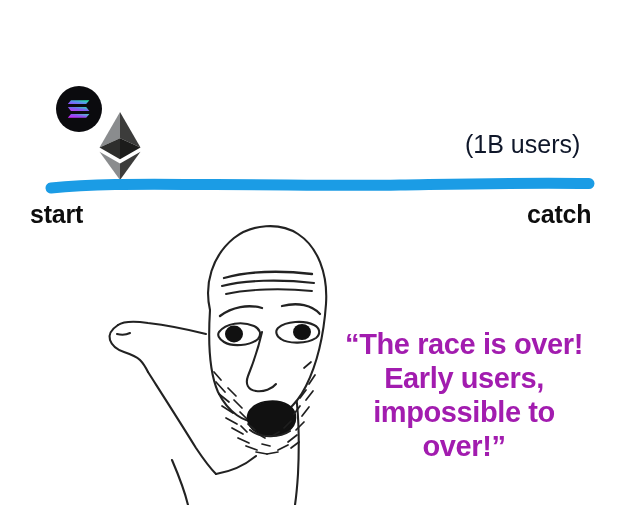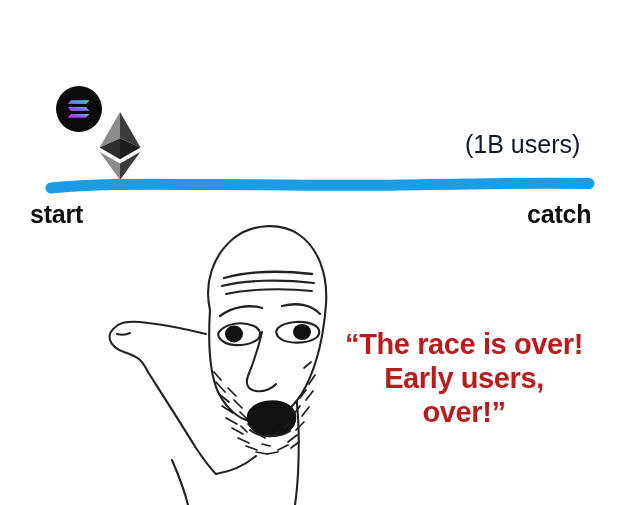--- a/index.html
+++ b/index.html
@@ -80,21 +80,21 @@
   #quote-block {
     position: absolute;
     left: 316px;
     top: 328px;
     width: 296px;
     text-align: center;
     font-family: "Liberation Sans", sans-serif;
     font-size: 29px;
     font-weight: 700;
     line-height: 1.17;
-    color: #b91c1c;
+    color: #a21caf;
     letter-spacing: -0.4px;
   }
   .quote-line { display: block; white-space: nowrap; }
 </style>
 </head>
 <body>
 
 <div id="meme-canvas">
 
   <div id="solana-logo">
@@ -228,16 +228,17 @@
           <path d="M176 222 L 184 224"></path>
         </g>
 
       </g>
     </svg>
   </div>
 
   <div id="quote-block">
     <span class="quote-line">“The race is over!</span>
     <span class="quote-line">Early users,</span>
+    <span class="quote-line">impossible to</span>
     <span class="quote-line">over!”</span>
   </div>
 
 </div>
 
 </body></html>

